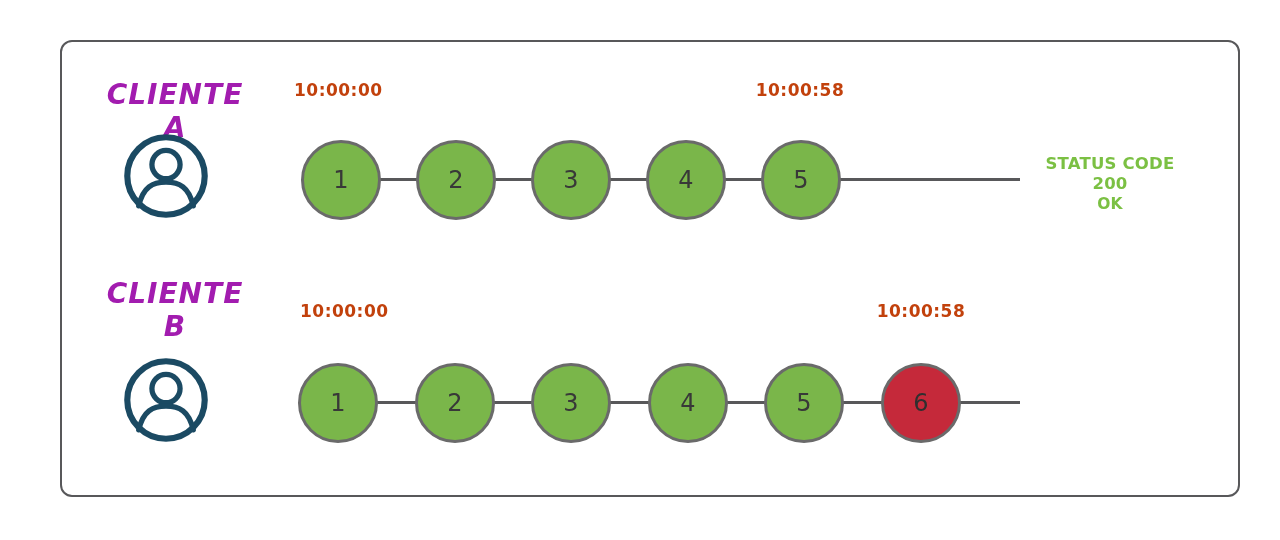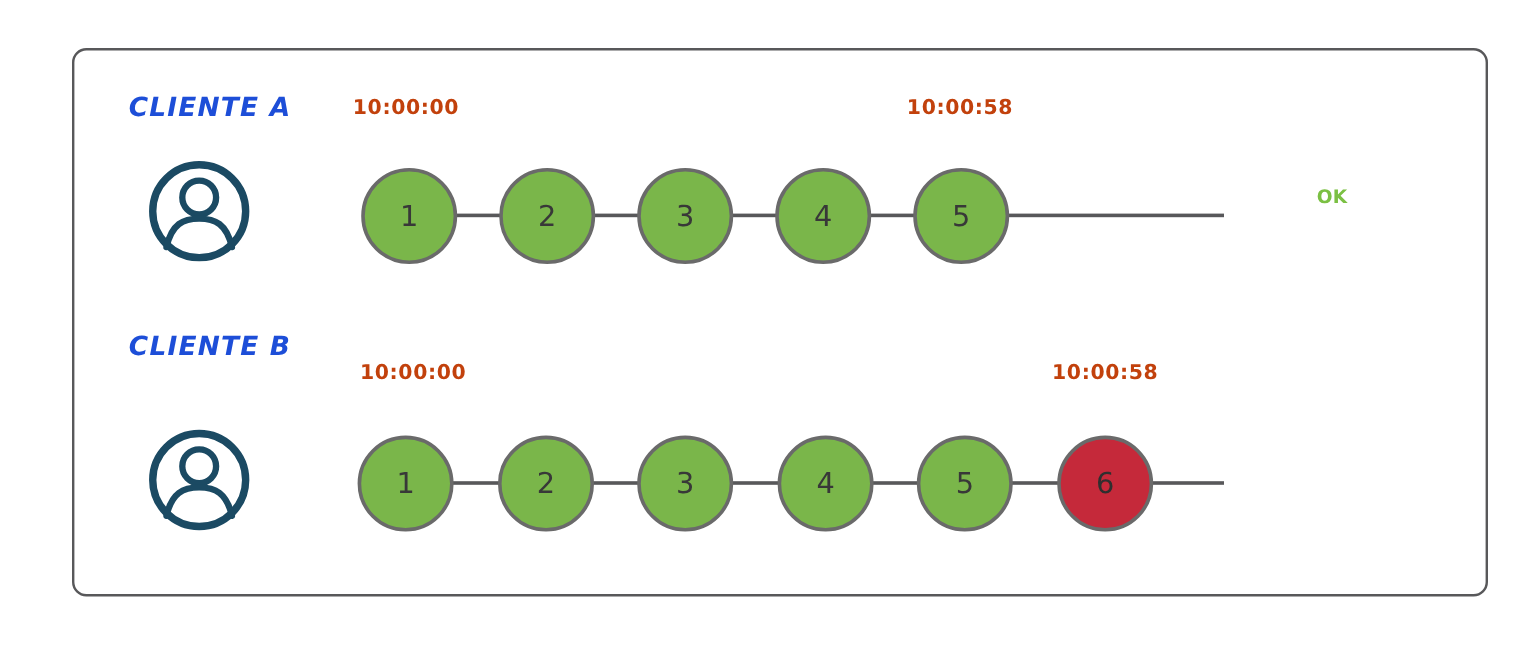--- a/index.html
+++ b/index.html
@@ -12,22 +12,22 @@
   }
   .frame{
     position:absolute;left:60px;top:40px;
     width:1176px;height:453px;
     border:2.5px solid #58585a;border-radius:12px;
     background:#ffffff;
   }
   .client-label{
     position:absolute;left:95px;width:160px;
     text-align:center;
-    font-size:22px;font-weight:bold;font-style:italic;
-    letter-spacing:1px;color:#1d4ed8;
+    font-size:28px;font-weight:bold;font-style:italic;
+    letter-spacing:1px;color:#a21caf;
   }
   .client-label.row-a{top:78px;}
   .client-label.row-b{top:277px;}
   .avatar{position:absolute;width:88px;height:88px;}
   .avatar.row-a{left:122px;top:132px;}
   .avatar.row-b{left:122px;top:356px;}
   .timestamp{
     position:absolute;
     font-size:17px;font-weight:bold;color:#c2410c;
     letter-spacing:0.5px;white-space:nowrap;
@@ -96,20 +96,21 @@
       <span>3</span>
     </div>
   <div class="req-circle row-a ra-c4">
       <span>4</span>
     </div>
   <div class="req-circle row-a ra-c5">
       <span>5</span>
     </div>
 
   <div class="status-text status-a">
+    <div>STATUS CODE 200</div>
     <div class="detail">OK</div>
   </div>
 
   <div class="client-label row-b">CLIENTE B</div>
 
   <div class="avatar row-b">
     <svg viewBox="0 0 100 100" width="88" height="88" aria-hidden="true">
       <circle cx="50" cy="50" r="44" fill="none" stroke="#1b4a63" stroke-width="7"></circle>
       <circle cx="50" cy="37" r="16" fill="none" stroke="#1b4a63" stroke-width="6"></circle>
       <path d="M19 84 C24 62 35 57 50 57 C65 57 76 62 81 84" fill="none" stroke="#1b4a63" stroke-width="6" stroke-linecap="round"></path>

